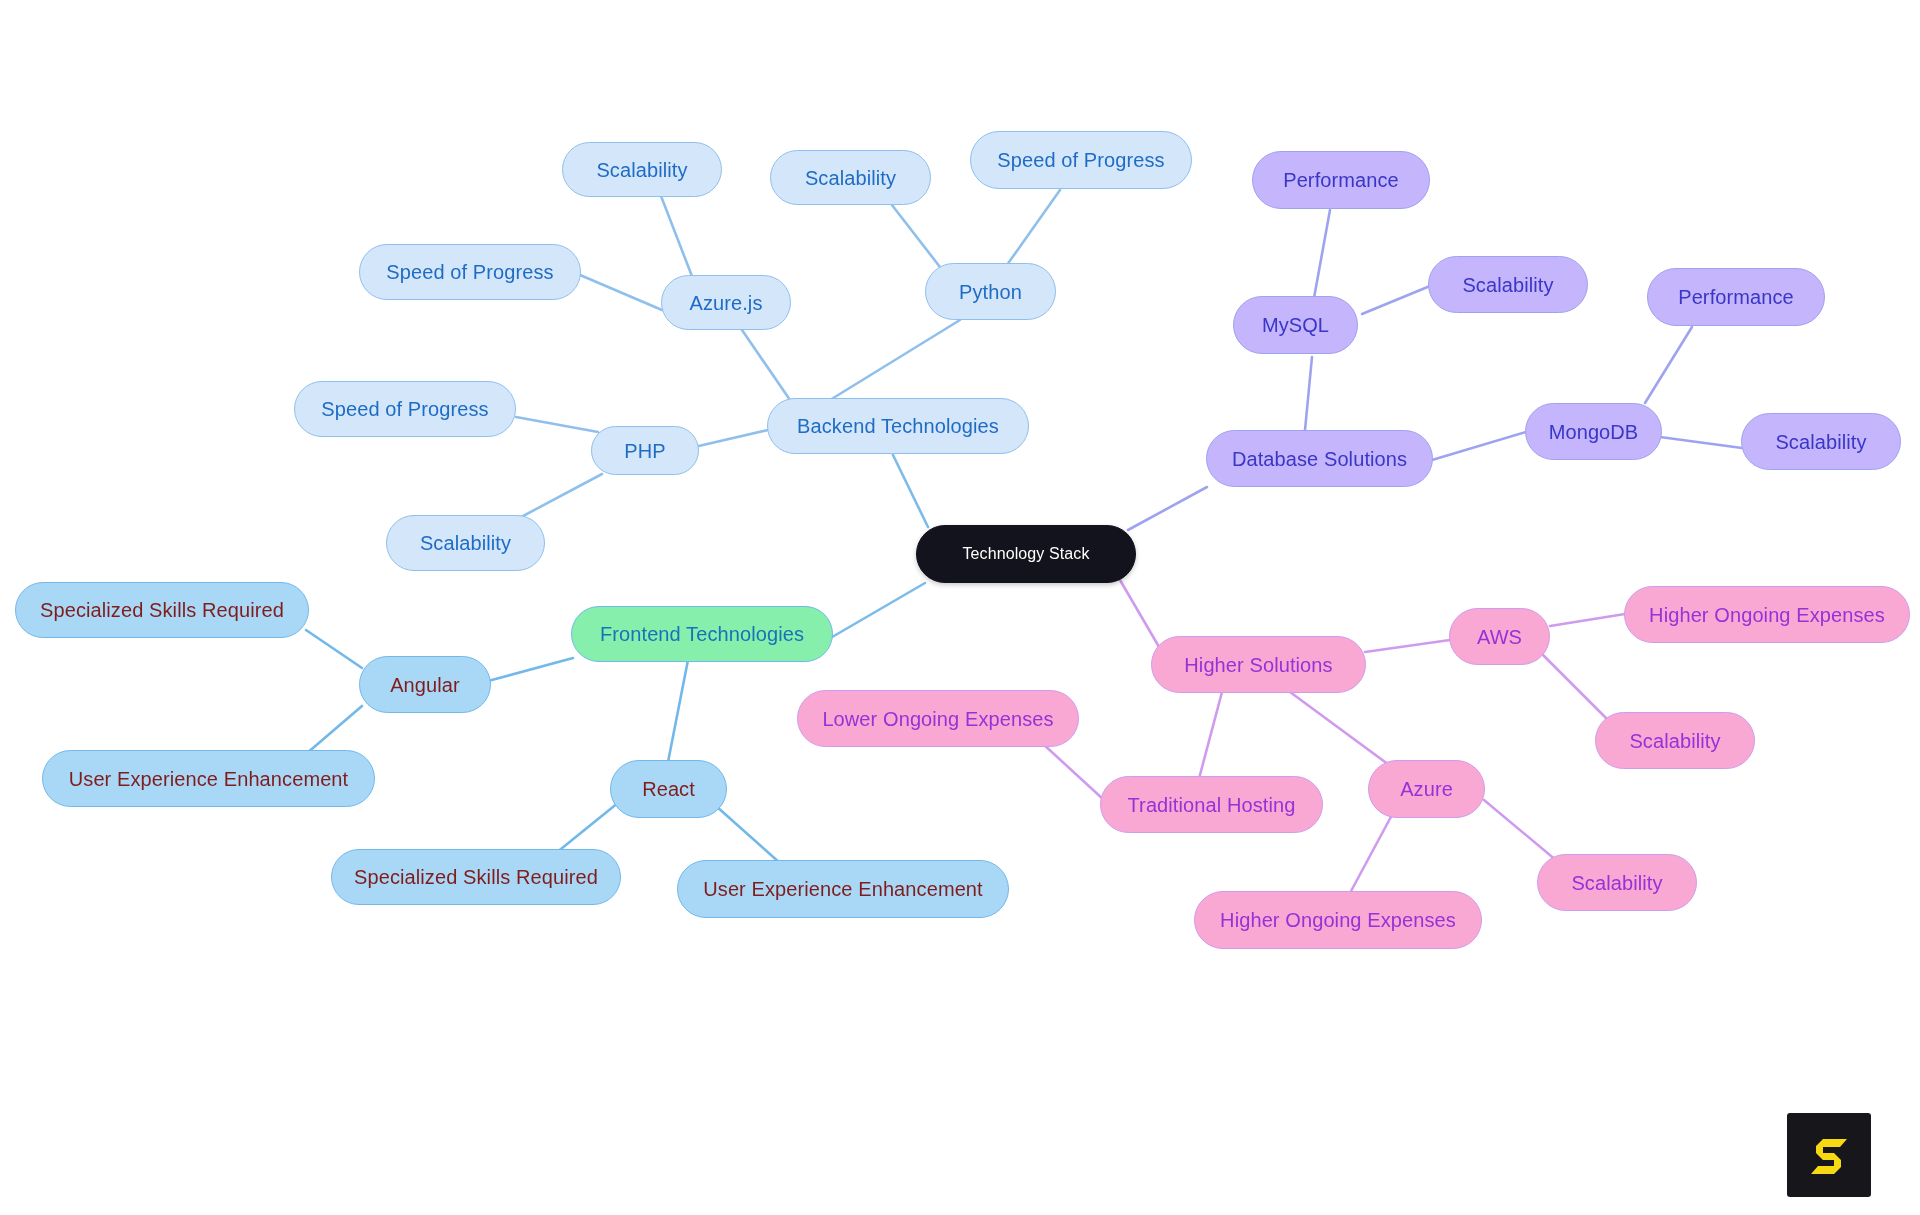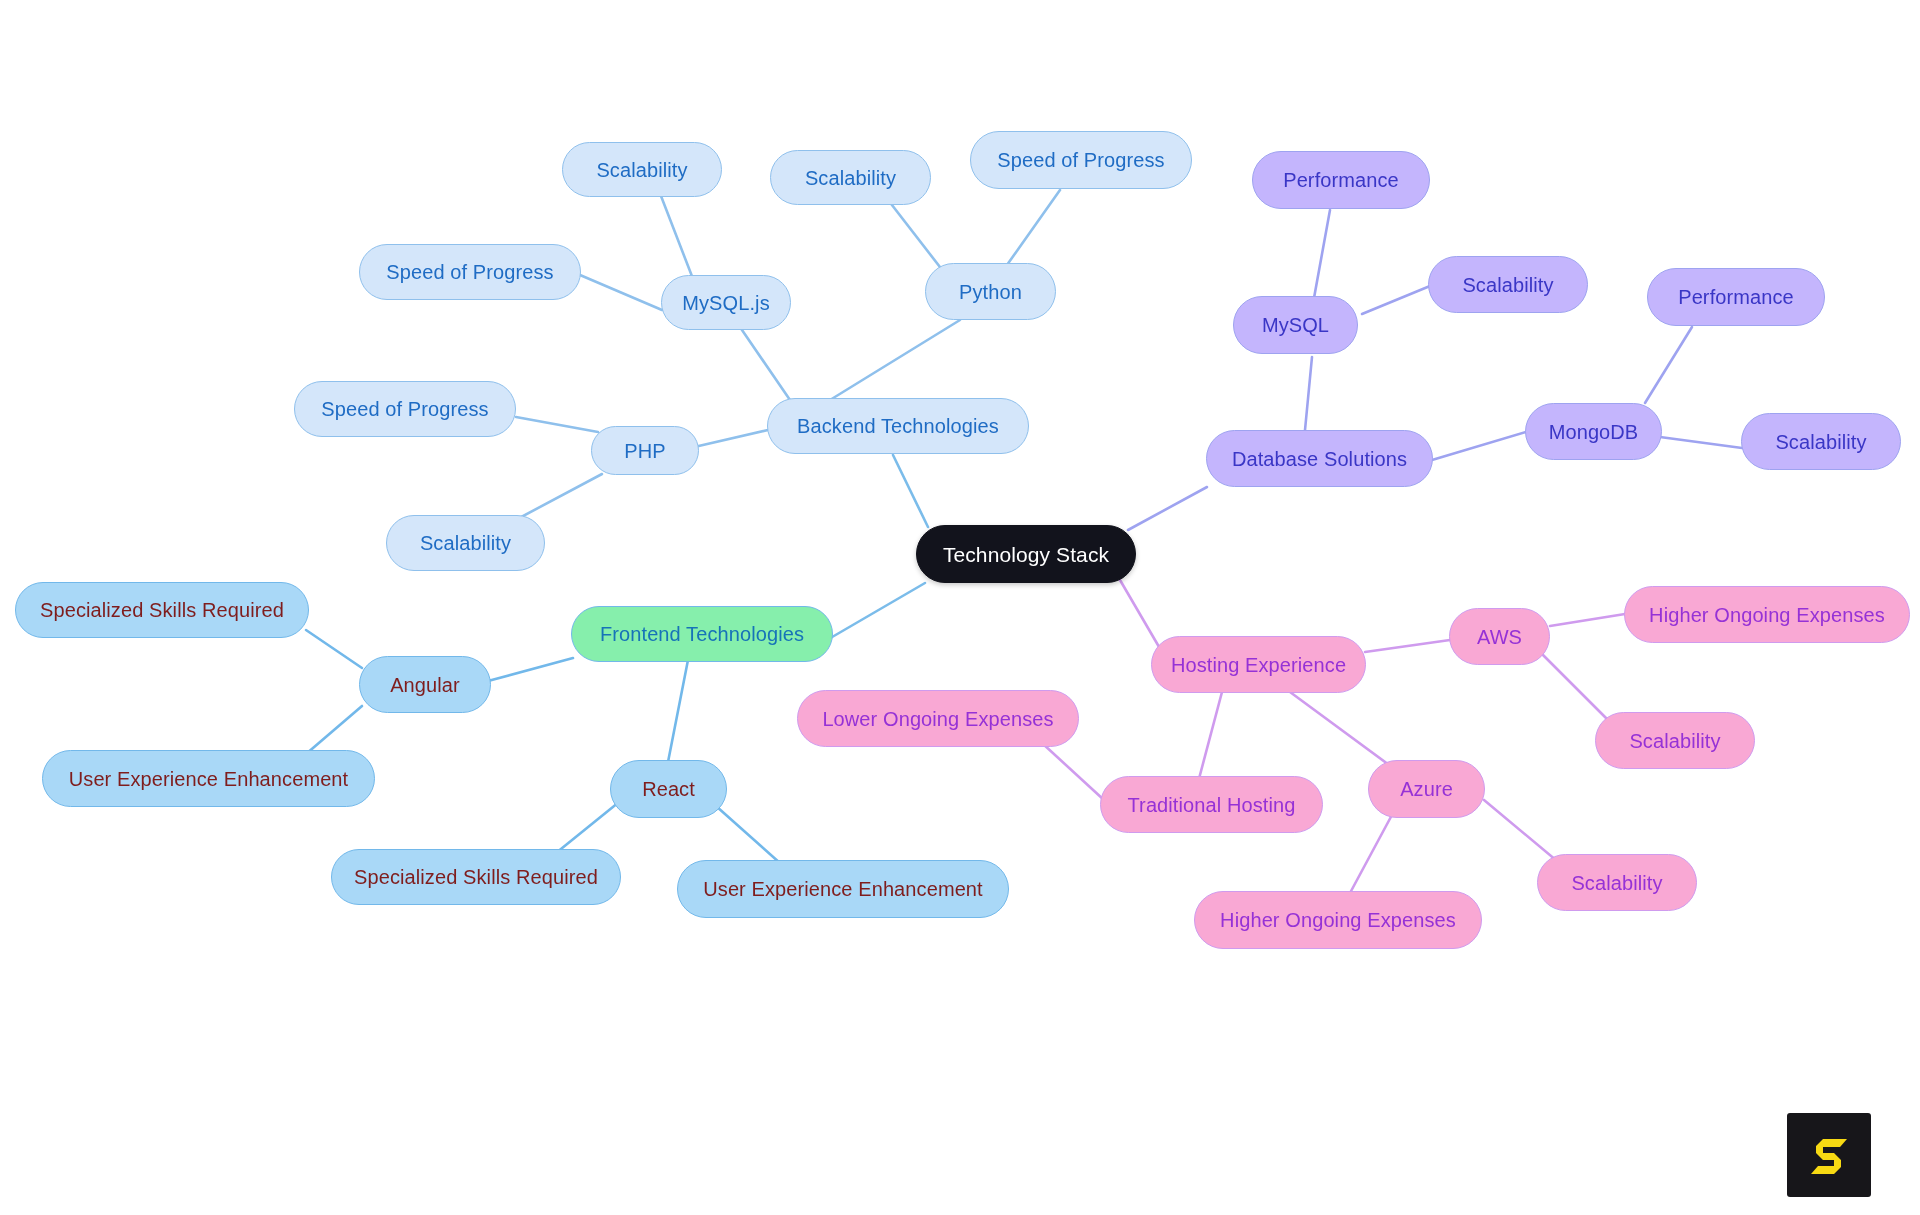--- a/index.html
+++ b/index.html
@@ -40,21 +40,21 @@
     border-radius: 999px;
     border-style: solid;
     border-width: 1.4px;
     line-height: 1;
     letter-spacing: 0.1px;
   }
   .node-root {
     background: #12131c;
     border-color: #12131c;
     color: #ffffff;
-    font-size: 21px;
+    font-size: 16px;
     box-shadow: 0 2px 5px rgba(0,0,0,0.22);
   }
   .node-blue-branch {
     background: #86efac;
     border-color: #72b8ea;
     color: #1673b8;
     font-size: 20px;
   }
   .node-blue-leaf {
     background: #a9d8f7;
@@ -154,21 +154,21 @@
 
   <div class="node node-root" style="left:916px; top:525px; width:220px; height:58px;">
     <span>Technology Stack</span>
   </div>
 
   <div class="node node-blue-soft" style="left:767px; top:398px; width:262px; height:56px;">
     <span>Backend Technologies</span>
   </div>
 
   <div class="node node-blue-soft" style="left:661px; top:275px; width:130px; height:55px;">
-    <span>MySQL.js</span>
+    <span>Azure.js</span>
   </div>
   <div class="node node-blue-soft" style="left:562px; top:142px; width:160px; height:55px;">
     <span>Scalability</span>
   </div>
   <div class="node node-blue-soft" style="left:359px; top:244px; width:222px; height:56px;">
     <span>Speed of Progress</span>
   </div>
 
   <div class="node node-blue-soft" style="left:925px; top:263px; width:131px; height:57px;">
     <span>Python</span>
@@ -232,21 +232,21 @@
     <span>React</span>
   </div>
   <div class="node node-blue-leaf" style="left:331px; top:849px; width:290px; height:56px;">
     <span>Specialized Skills Required</span>
   </div>
   <div class="node node-blue-leaf" style="left:677px; top:860px; width:332px; height:58px;">
     <span>User Experience Enhancement</span>
   </div>
 
   <div class="node node-pink" style="left:1151px; top:636px; width:215px; height:57px;">
-    <span>Hosting Experience</span>
+    <span>Higher Solutions</span>
   </div>
 
   <div class="node node-pink" style="left:1449px; top:608px; width:101px; height:57px;">
     <span>AWS</span>
   </div>
   <div class="node node-pink" style="left:1624px; top:586px; width:286px; height:57px;">
     <span>Higher Ongoing Expenses</span>
   </div>
   <div class="node node-pink" style="left:1595px; top:712px; width:160px; height:57px;">
     <span>Scalability</span>

